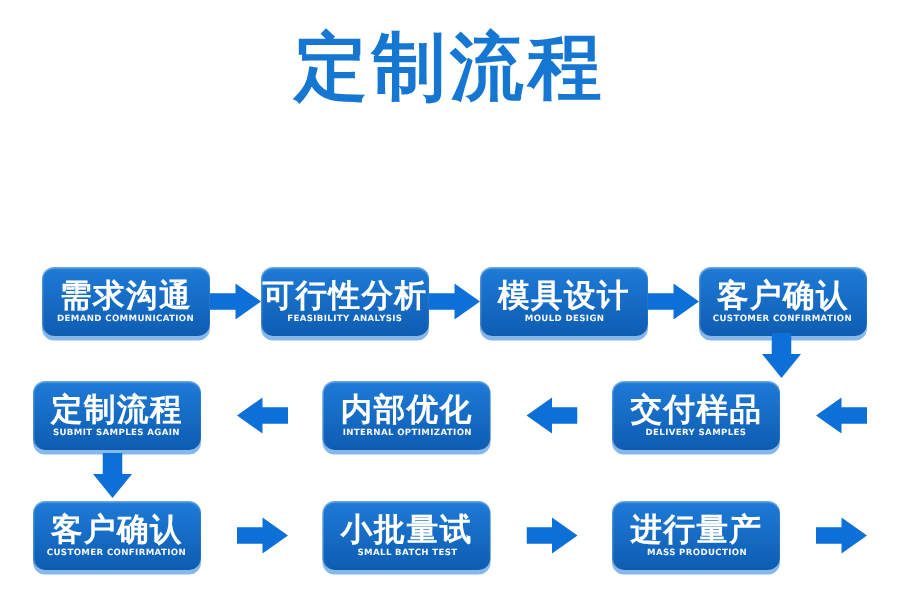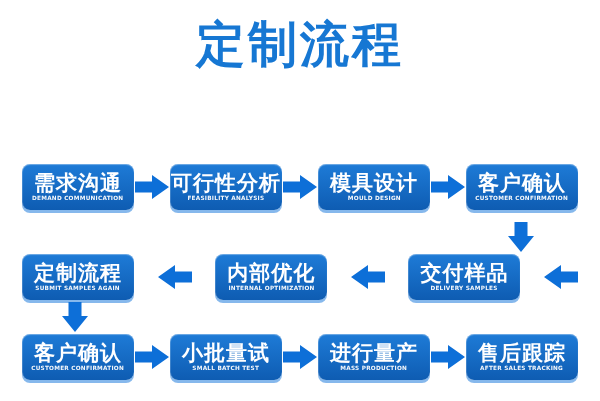--- a/index.html
+++ b/index.html
@@ -46,21 +46,21 @@
   
   .flow-row {
     position: absolute;
     left: 22px;
     width: 556px;
     height: 46px;
     display: flex;
     justify-content: space-between;
     align-items: center;
   }
-  .row-1 { top: 164px; }
+  .row-1 { top: 178px; justify-content: flex-end; }
   .row-2 { top: 254px; }
   .row-3 { top: 334px; }
   .node {
     width: 112px;
     height: 46px;
     border-radius: 8px;
     background: linear-gradient(180deg, var(--box-top, #1e7bd7) 0%, var(--box-bottom, #0e5cb2) 100%);
     box-shadow:
       inset 0 1px 1px rgba(255,255,255,0.38),
       inset 1px 0 0 rgba(255,255,255,0.16),
@@ -212,19 +212,15 @@
     </div>
     <div class="node">
       <div class="zh">进行量产</div>
       <div class="en">MASS PRODUCTION</div>
     </div>
     <div class="harrow">
       <svg width="34" height="24" viewBox="0 0 34 24">
           <polygon fill="currentColor" points="0,6.5 17,6.5 17,0 34,12 17,24 17,17.5 0,17.5"></polygon>
         </svg>
     </div>
-    <div class="node">
-      <div class="zh">售后跟踪</div>
-      <div class="en">AFTER SALES TRACKING</div>
-    </div>
   </div>
 
 </div>
 
 </body></html>

